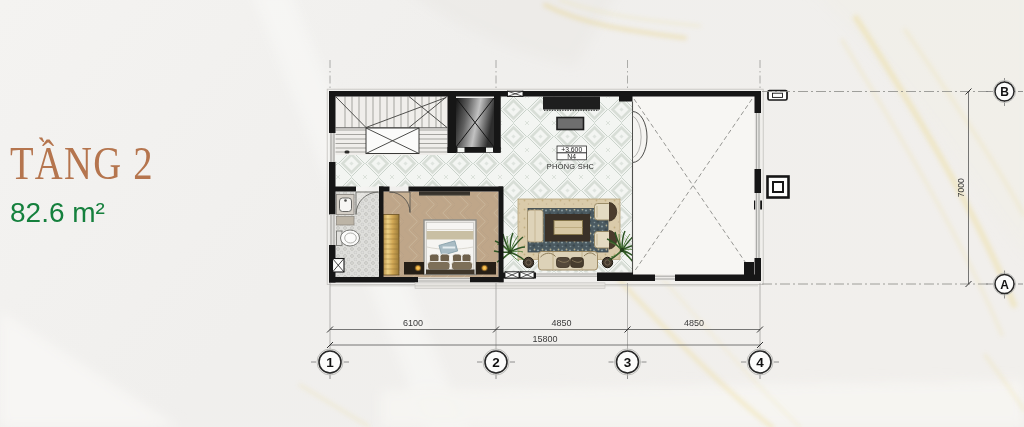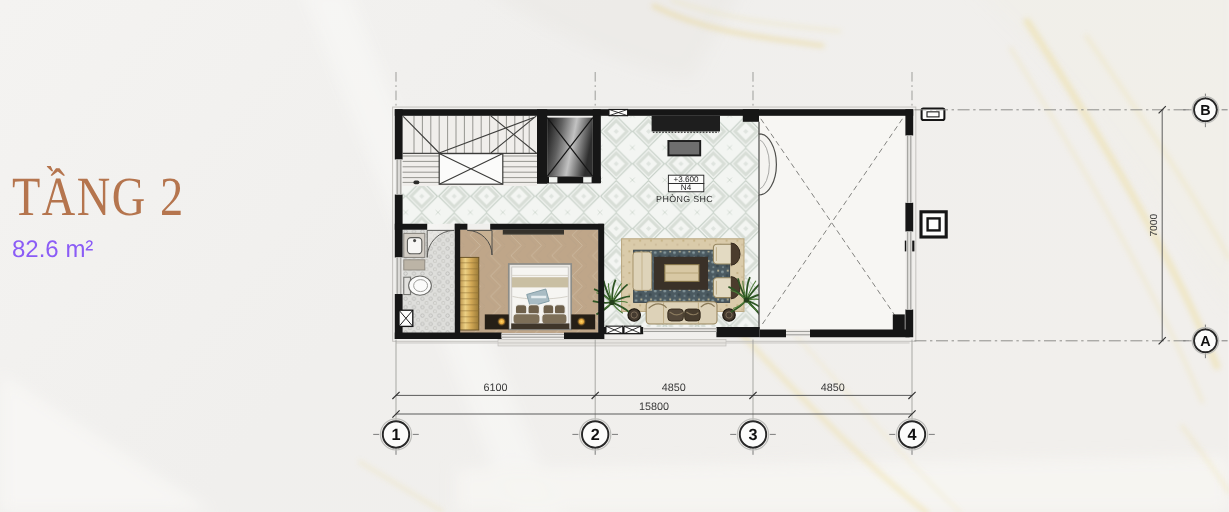--- a/index.html
+++ b/index.html
@@ -1,17 +1,17 @@
 <!DOCTYPE html>
 <html><head><meta charset="utf-8">
 <style>
 html,body{margin:0;padding:0}
 #canvas{position:relative;width:1024px;height:427px;overflow:hidden;background:#f2f1ef;font-family:"Liberation Sans",sans-serif}
 #title{position:absolute;left:10px;top:141px;font-family:"Liberation Serif",serif;font-size:46px;line-height:46px;color:#b5754e;letter-spacing:1.5px;white-space:nowrap;transform:scaleX(0.84);transform-origin:0 0}
-#area{position:absolute;left:10px;top:197px;font-size:20px;color:#8b5cf6}
+#area{position:absolute;left:10px;top:197px;font-size:28px;color:#15803d}
 .abs{position:absolute}
 </style></head>
 <body>
 <div id="canvas">
 
 <svg class="abs" style="left:0;top:0" width="1024" height="427" viewBox="0 0 1024 427">
 <defs>
 <filter id="blur8" x="-40%" y="-40%" width="180%" height="180%">
           <feGaussianBlur stdDeviation="6"></feGaussianBlur>
         </filter>

